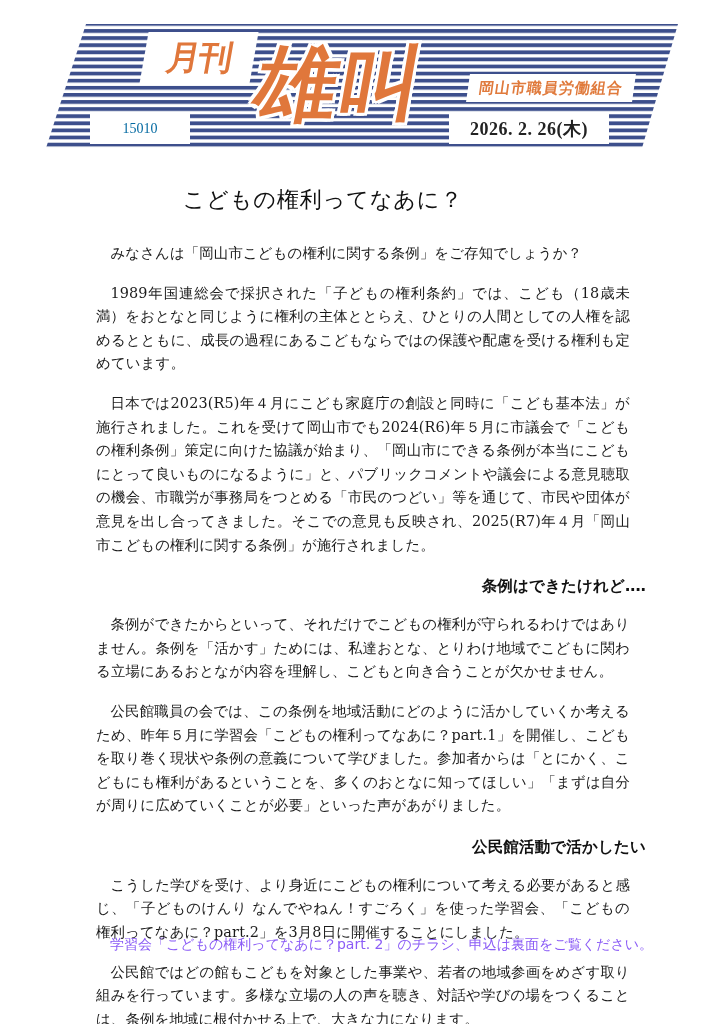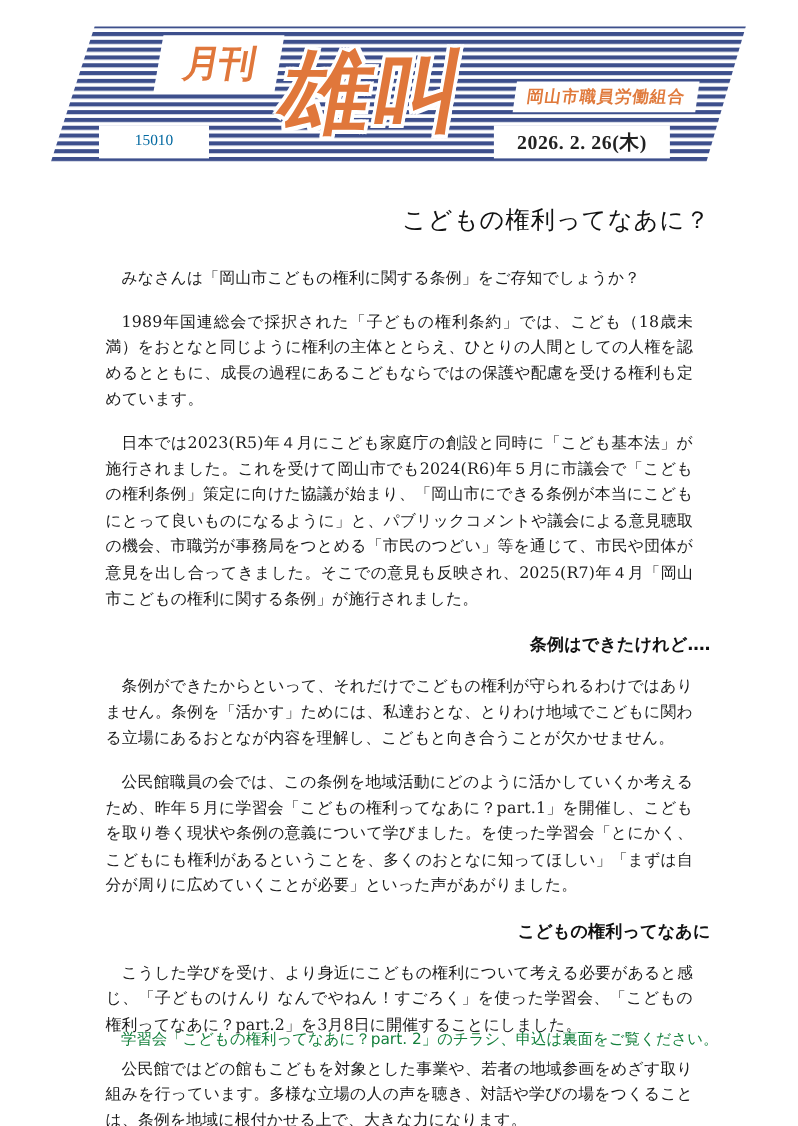--- a/index.html
+++ b/index.html
@@ -98,21 +98,21 @@
         3px 0 0 #fff, -3px 0 0 #fff, 0 3px 0 #fff, 0 -3px 0 #fff,
         3px 3px 0 #fff, -3px -3px 0 #fff, 3px -3px 0 #fff, -3px 3px 0 #fff;
     }
 
     
     .headline {
       position: absolute;
       left: 0;
       top: 185px;
       width: 646px;
-      text-align: right;
+      text-align: center;
       font-family: "DejaVu Sans", "Liberation Sans", sans-serif;
       font-size: 22px;
       color: #111;
       letter-spacing: 1px;
     }
     .body {
       position: absolute;
       left: 80px;
       top: 226px;
       width: 566px;
@@ -134,21 +134,21 @@
       text-indent: 0;
       text-align: right;
     }
     .footer-note {
       position: absolute;
       left: 110px;
       top: 936px;
       width: 560px;
       font-family: "DejaVu Sans", "Liberation Sans", sans-serif;
       font-size: 14px;
-      color: #15803d;
+      color: #8b5cf6;
       white-space: nowrap;
     }
   </style>
 </head>
 <body>
 
 <div class="masthead">
   <svg viewBox="0 0 636 128" preserveAspectRatio="none">
     <defs>
       <pattern id="stripes" x="0" y="0" width="10" height="7.1" patternUnits="userSpaceOnUse">
@@ -168,20 +168,20 @@
 
 <div class="headline">こどもの権利ってなあに？</div>
 
 <div class="body">
   <p class="para">みなさんは「岡山市こどもの権利に関する条例」をご存知でしょうか？</p>
   <p class="para">1989年国連総会で採択された「子どもの権利条約」では、こども（18歳未満）をおとなと同じように権利の主体ととらえ、ひとりの人間としての人権を認めるとともに、成長の過程にあるこどもならではの保護や配慮を受ける権利も定めています。</p>
   <p class="para">日本では2023(R5)年４月にこども家庭庁の創設と同時に「こども基本法」が施行されました。これを受けて岡山市でも2024(R6)年５月に市議会で「こどもの権利条例」策定に向けた協議が始まり、「岡山市にできる条例が本当にこどもにとって良いものになるように」と、パブリックコメントや議会による意見聴取の機会、市職労が事務局をつとめる「市民のつどい」等を通じて、市民や団体が意見を出し合ってきました。そこでの意見も反映され、2025(R7)年４月「岡山市こどもの権利に関する条例」が施行されました。</p>
 
   <h2 class="section-heading">条例はできたけれど‥‥</h2>
   <p class="para">条例ができたからといって、それだけでこどもの権利が守られるわけではありません。条例を「活かす」ためには、私達おとな、とりわけ地域でこどもに関わる立場にあるおとなが内容を理解し、こどもと向き合うことが欠かせません。</p>
-  <p class="para">公民館職員の会では、この条例を地域活動にどのように活かしていくか考えるため、昨年５月に学習会「こどもの権利ってなあに？part.1」を開催し、こどもを取り巻く現状や条例の意義について学びました。を使った学習会「とにかく、こどもにも権利があるということを、多くのおとなに知ってほしい」「まずは自分が周りに広めていくことが必要」といった声があがりました。</p>
+  <p class="para">公民館職員の会では、この条例を地域活動にどのように活かしていくか考えるため、昨年５月に学習会「こどもの権利ってなあに？part.1」を開催し、こどもを取り巻く現状や条例の意義について学びました。参加者からは「とにかく、こどもにも権利があるということを、多くのおとなに知ってほしい」「まずは自分が周りに広めていくことが必要」といった声があがりました。</p>
 
-  <h2 class="section-heading">こどもの権利ってなあに</h2>
+  <h2 class="section-heading">公民館活動で活かしたい</h2>
   <p class="para">こうした学びを受け、より身近にこどもの権利について考える必要があると感じ、「子どものけんり なんでやねん！すごろく」を使った学習会、「こどもの権利ってなあに？part.2」を3月8日に開催することにしました。</p>
   <p class="para">公民館ではどの館もこどもを対象とした事業や、若者の地域参画をめざす取り組みを行っています。多様な立場の人の声を聴き、対話や学びの場をつくることは、条例を地域に根付かせる上で、大きな力になります。</p>
 </div>
 
 <div class="footer-note">学習会「こどもの権利ってなあに？part. 2」のチラシ、申込は裏面をご覧ください。</div>
 
 </body></html>

